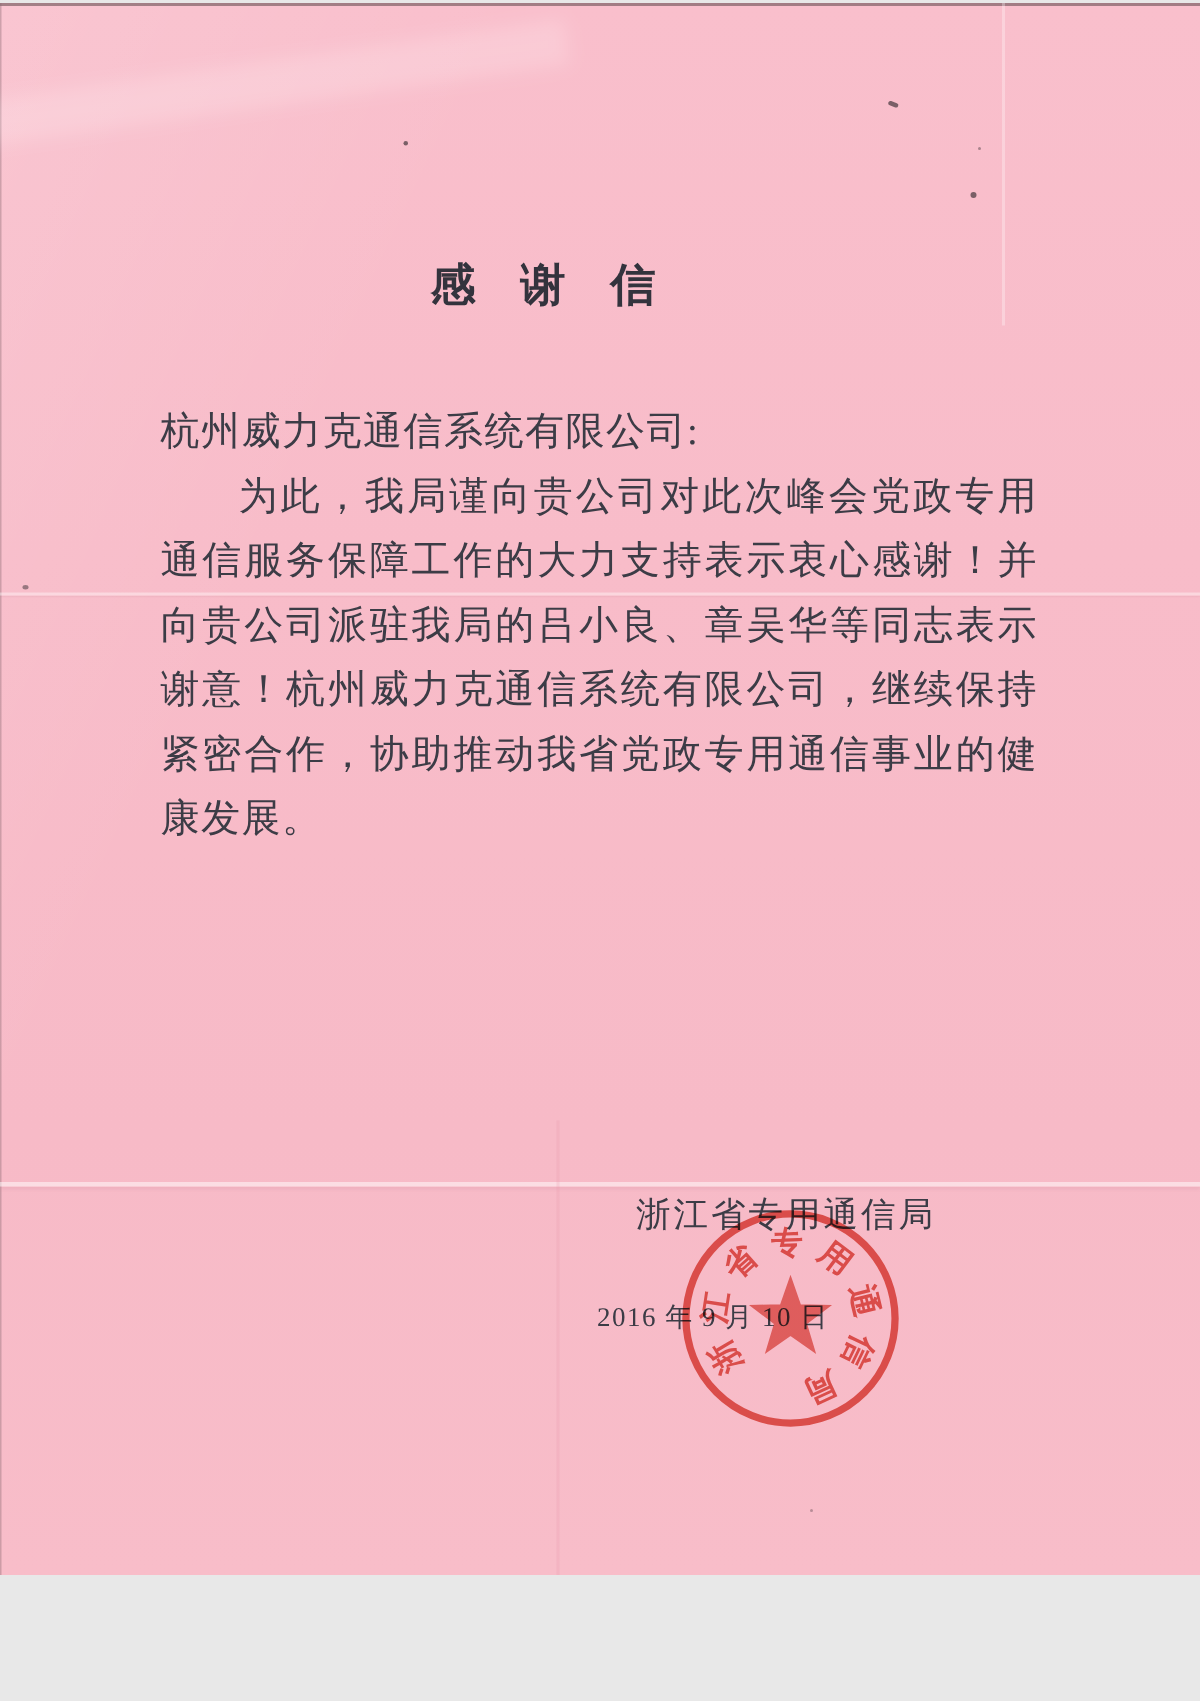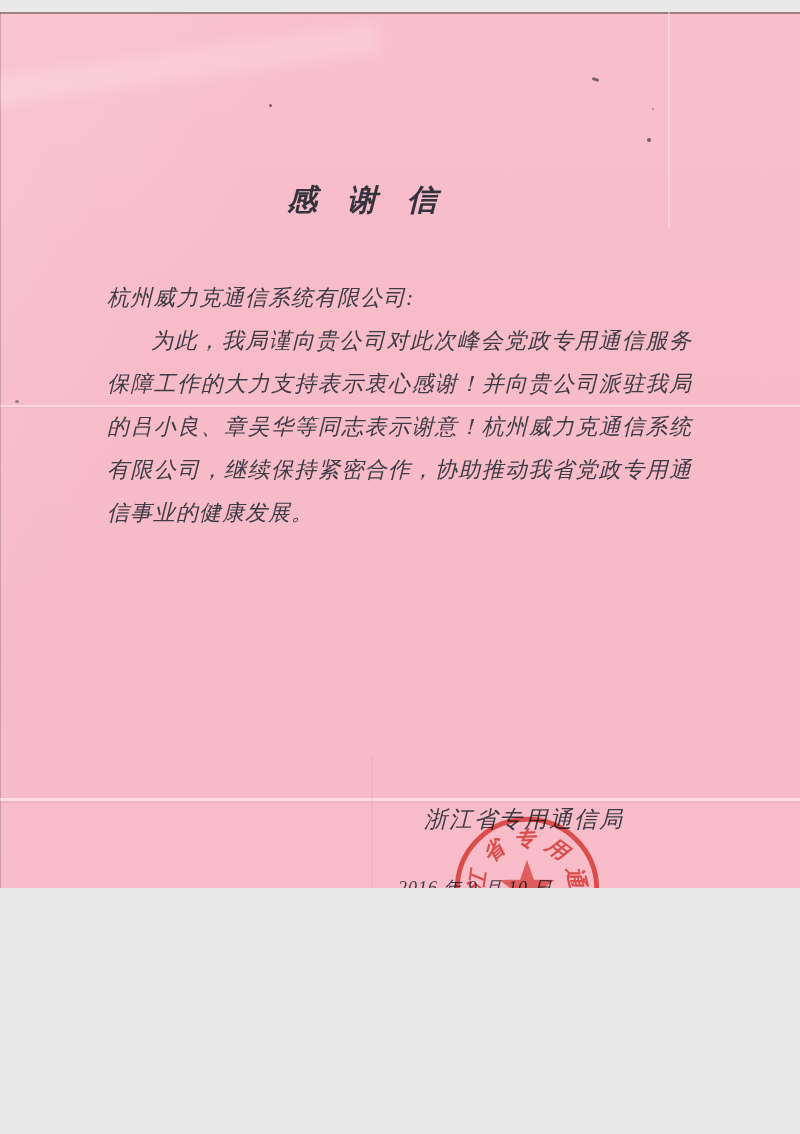--- a/index.html
+++ b/index.html
@@ -1,26 +1,25 @@
 <!DOCTYPE html>
 <html style="--ink: #3c3c46;"><head>
 <meta charset="utf-8">
 <style>
   html,body{margin:0;padding:0;background:#e8e8e8;}
   .page{
     position:relative;
-    width:800px;height:876px;
-    margin:12px auto;
+    width:800px;height:1048px;
+    margin:2px auto;
     overflow:hidden;
     background:
       linear-gradient(115deg, rgba(255,255,255,0.10) 0%, rgba(255,255,255,0.0) 28%),
       linear-gradient(180deg, #f9bfcc 0%, #f8bcc9 35%, #f7bac7 72%, #f8bdc9 100%);
     font-family:"Liberation Serif","DejaVu Serif",serif;
     color:var(--ink,#3c3c46);
-    font-style:italic;
   }
   
   .edge-top{position:absolute;left:0;top:0;width:100%;height:2px;background:rgba(75,58,60,0.50);}
   .edge-left{position:absolute;left:0;top:0;width:1px;height:100%;background:rgba(140,108,115,0.40);}
   
   .crease{position:absolute;pointer-events:none;}
   .crease-h1{left:0;top:393px;width:100%;height:2px;background:rgba(255,255,255,0.40);box-shadow:0 1px 1px rgba(190,120,140,0.12);}
   .crease-h2{left:0;top:786px;width:100%;height:3px;background:rgba(255,255,255,0.50);box-shadow:0 2px 2px rgba(190,120,140,0.14);}
   .crease-v1{left:668px;top:0;width:2px;height:215px;background:rgba(255,255,255,0.30);}
   .crease-v2{left:371px;top:745px;width:2px;height:389px;background:rgba(233,150,170,0.22);}
@@ -36,21 +35,21 @@
 
   .title{
     position:absolute;left:0;top:168px;width:724px;
     text-align:center;
     font-size:30px;font-weight:bold;
     letter-spacing:1em;text-indent:1em;
     color:#33333d;
   }
   .body-block{
     position:absolute;left:107px;top:264px;width:585px;
-    font-size:22px;line-height:43px;letter-spacing:1px;
+    font-size:26px;line-height:43px;letter-spacing:1px;
     text-align:justify;
   }
   .salutation{margin:0;}
   .para{margin:0;text-indent:2em;}
   .signature{left:424px;top:792px;position:absolute;font-size:23px;letter-spacing:2px;white-space:nowrap;z-index:3;}
   .dateline{left:398px;top:864px;position:absolute;font-size:18px;letter-spacing:1px;white-space:nowrap;z-index:3;}
   
   .seal{
     position:absolute;left:452px;top:802px;width:150px;height:150px;
     z-index:4;mix-blend-mode:multiply;opacity:0.88;filter:blur(0.4px);

